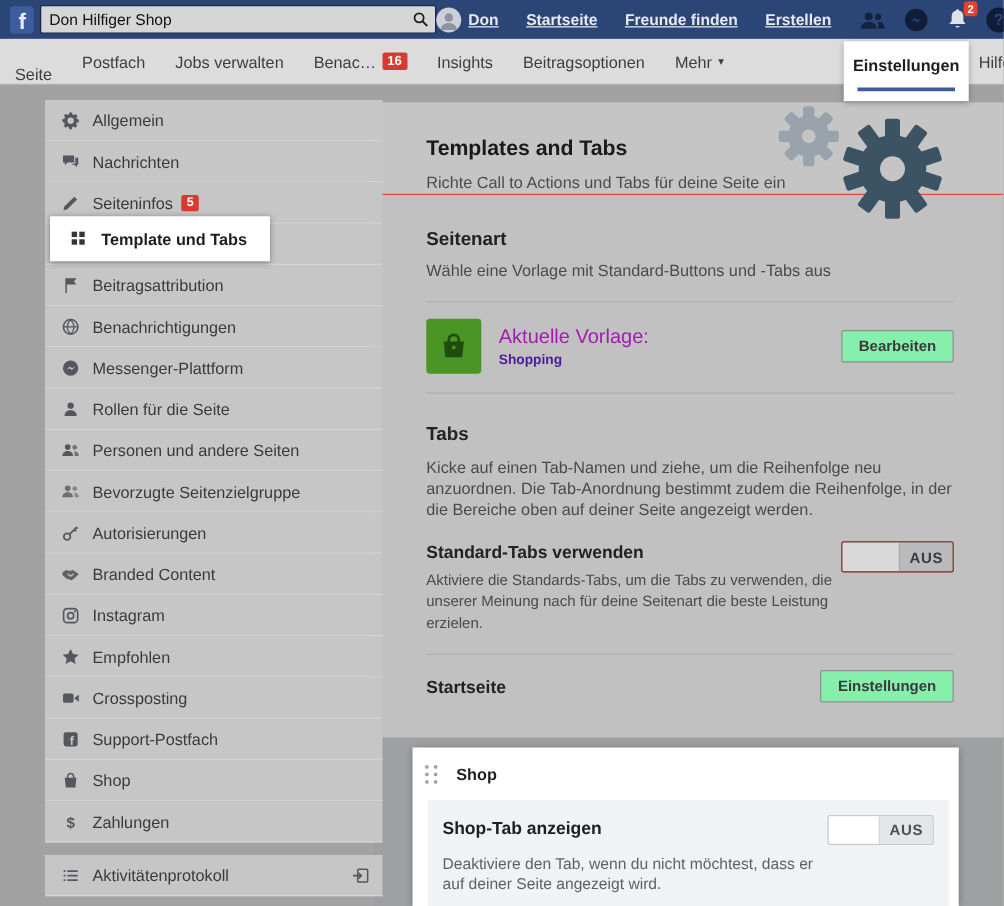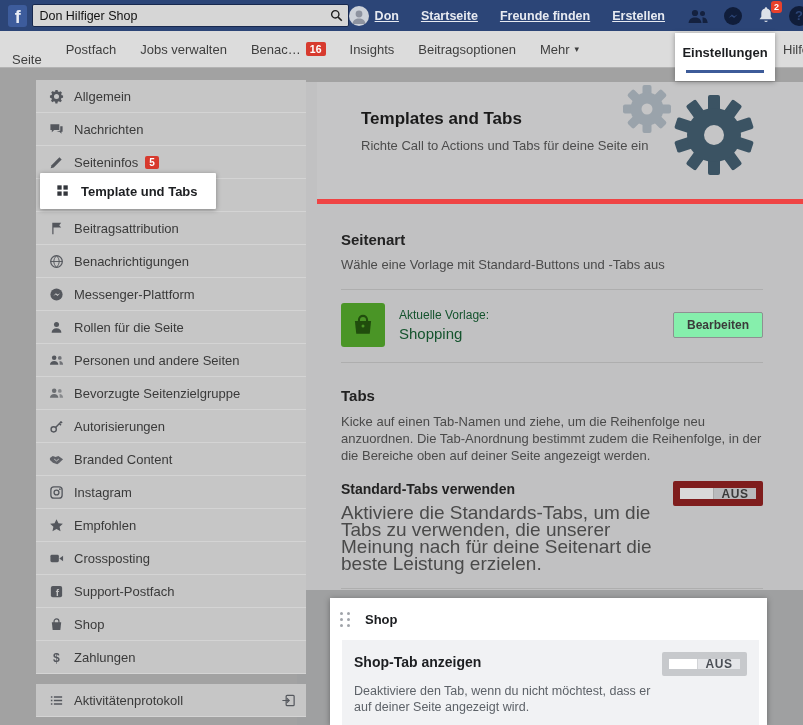--- a/index.html
+++ b/index.html
@@ -103,56 +103,56 @@
   }
   .template-spot .ic { width:16px; height:16px; margin-right:10px; color:#33363c; }
   .template-spot .lbl { font-size:13px; font-weight:bold; color:#1c1e21; }
 
   
   .main {
     position:absolute; left:297px; top:82px; width:506px; height:643px;
     background:#c1c1c2; overflow:hidden;
   }
   .band {
-    position:relative; height:122px; background:#c5c5c6; border-bottom:5px solid #ef4444;margin-left:20px;
+    position:relative; height:74px; background:#c5c5c6; border-bottom:1px solid #ef4444;
   }
   .band h1 { padding:27px 0 0 44px; font-size:17px; color:#1a1a1a; }
   .band .sub { padding:9px 0 0 44px; font-size:13px; color:#4c4c4c; }
   .gears { position:absolute; right:3px; top:0; }
 
   .content { padding:0 40px 0 44px; }
   .sec-title { font-size:15px; font-weight:bold; color:#222; }
   .sec-sub { font-size:13px; color:#4a4a4a; margin-top:9px; }
   .divider { border-top:1px solid #aeaeae; height:0; }
 
   .vorlagen-title { margin-top:27px; }
   .div1 { margin-top:17px; }
   .tpl-row { display:flex; align-items:center; margin-top:13px; }
   .tpl-icon {
     width:44px; height:44px; background:#4a9526; border-radius:3px;
     display:flex; align-items:center; justify-content:center; flex:0 0 44px;
   }
   .tpl-meta { margin-left:14px; }
-  .tpl-label { font-size:12px; color:#14532d; }
-  .tpl-name { font-size:15px; font-weight:normal; color:#14532d; margin-top:3px; }
+  .tpl-label { font-size:16px; color:#a21caf; }
+  .tpl-name { font-size:11px; font-weight:bold; color:#4c1d95; margin-top:3px; }
   .btn {
     margin-left:auto; background:#86efac; border:1px solid #8f9092; border-radius:2px;
     font-family:"Liberation Sans",sans-serif; font-size:12px; font-weight:bold; color:#3b3b3b;
     padding:5px 13px; cursor:pointer; white-space:nowrap;
   }
   .div2 { margin-top:15px; }
   .tabs-title { margin-top:24px; }
   .tabs-desc { font-size:13px; color:#4a4a4a; line-height:17px; margin-top:9px; max-width:565px; }
 
   .std-row { display:flex; margin-top:17px; }
   .std-left { max-width:330px; }
   .std-title { font-size:14px; font-weight:bold; color:#222; }
-  .std-desc { font-size:19px; color:#4a4a4a; line-height:17px; margin-top:7px; }
+  .std-desc { font-size:12px; color:#4a4a4a; line-height:17px; margin-top:7px; }
   .toggle {
-    margin-left:auto; width:90px; height:25px; border:7px solid #7f1d1d; border-radius:2px;
+    margin-left:auto; width:90px; height:25px; border:1px solid #7f1d1d; border-radius:2px;
     display:flex; overflow:hidden; cursor:pointer; flex:0 0 90px;
   }
   .toggle .knob { flex:1; background:#d9d9d9; border-right:1px solid #a8a8a8; }
   .toggle .off {
     width:42px; background:#b9babc; display:flex; align-items:center; justify-content:center;
     font-size:12px; font-weight:bold; color:#3b3b3b; letter-spacing:.5px;
   }
   .div3 { margin-top:16px; }
   .start-row { display:flex; align-items:center; margin-top:12px; }
   .start-title { font-size:14px; font-weight:bold; color:#222; }

